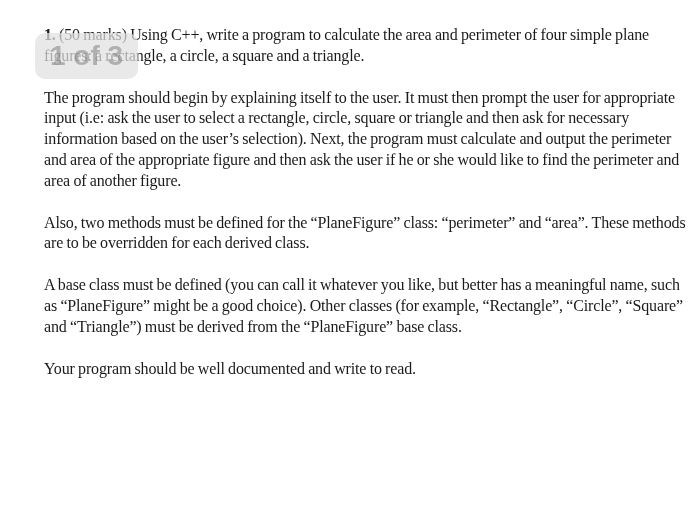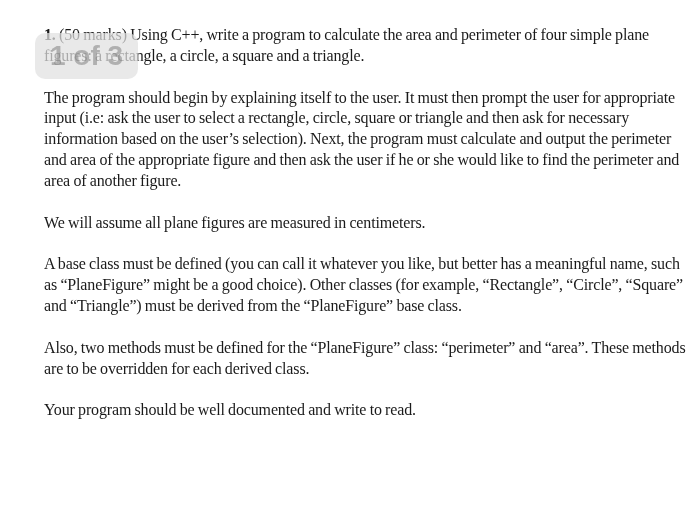--- a/index.html
+++ b/index.html
@@ -52,17 +52,16 @@
     }
   </style>
 </head>
 <body>
 
 <div class="badge">1 of 3</div>
 
 <div class="doc">
   <p class="para"><span class="qnum">1.</span><span> (50 marks) </span><span>Using C++, write a program to calculate the area and perimeter of four simple plane figures: a rectangle, a circle, a square and a triangle.</span></p>
   <p class="para">The program should begin by explaining itself to the user. It must then prompt the user for appropriate input (i.e: ask the user to select a rectangle, circle, square or triangle and then ask for necessary information based on the user’s selection). Next, the program must calculate and output the perimeter and area of the appropriate figure and then ask the user if he or she would like to find the perimeter and area of another figure.</p>
-  <p class="para">We will assume all plane figures are measured in centimeters.</p>
+  <p class="para">Also, two methods must be defined for the “PlaneFigure” class: “perimeter” and “area”. These methods are to be overridden for each derived class.</p>
   <p class="para">A base class must be defined (you can call it whatever you like, but better has a meaningful name, such as “PlaneFigure” might be a good choice). Other classes (for example, “Rectangle”, “Circle”, “Square” and “Triangle”) must be derived from the “PlaneFigure” base class.</p>
-  <p class="para">Also, two methods must be defined for the “PlaneFigure” class: “perimeter” and “area”. These methods are to be overridden for each derived class.</p>
   <p class="para">Your program should be well documented and write to read.</p>
 </div>
 
 </body></html>

